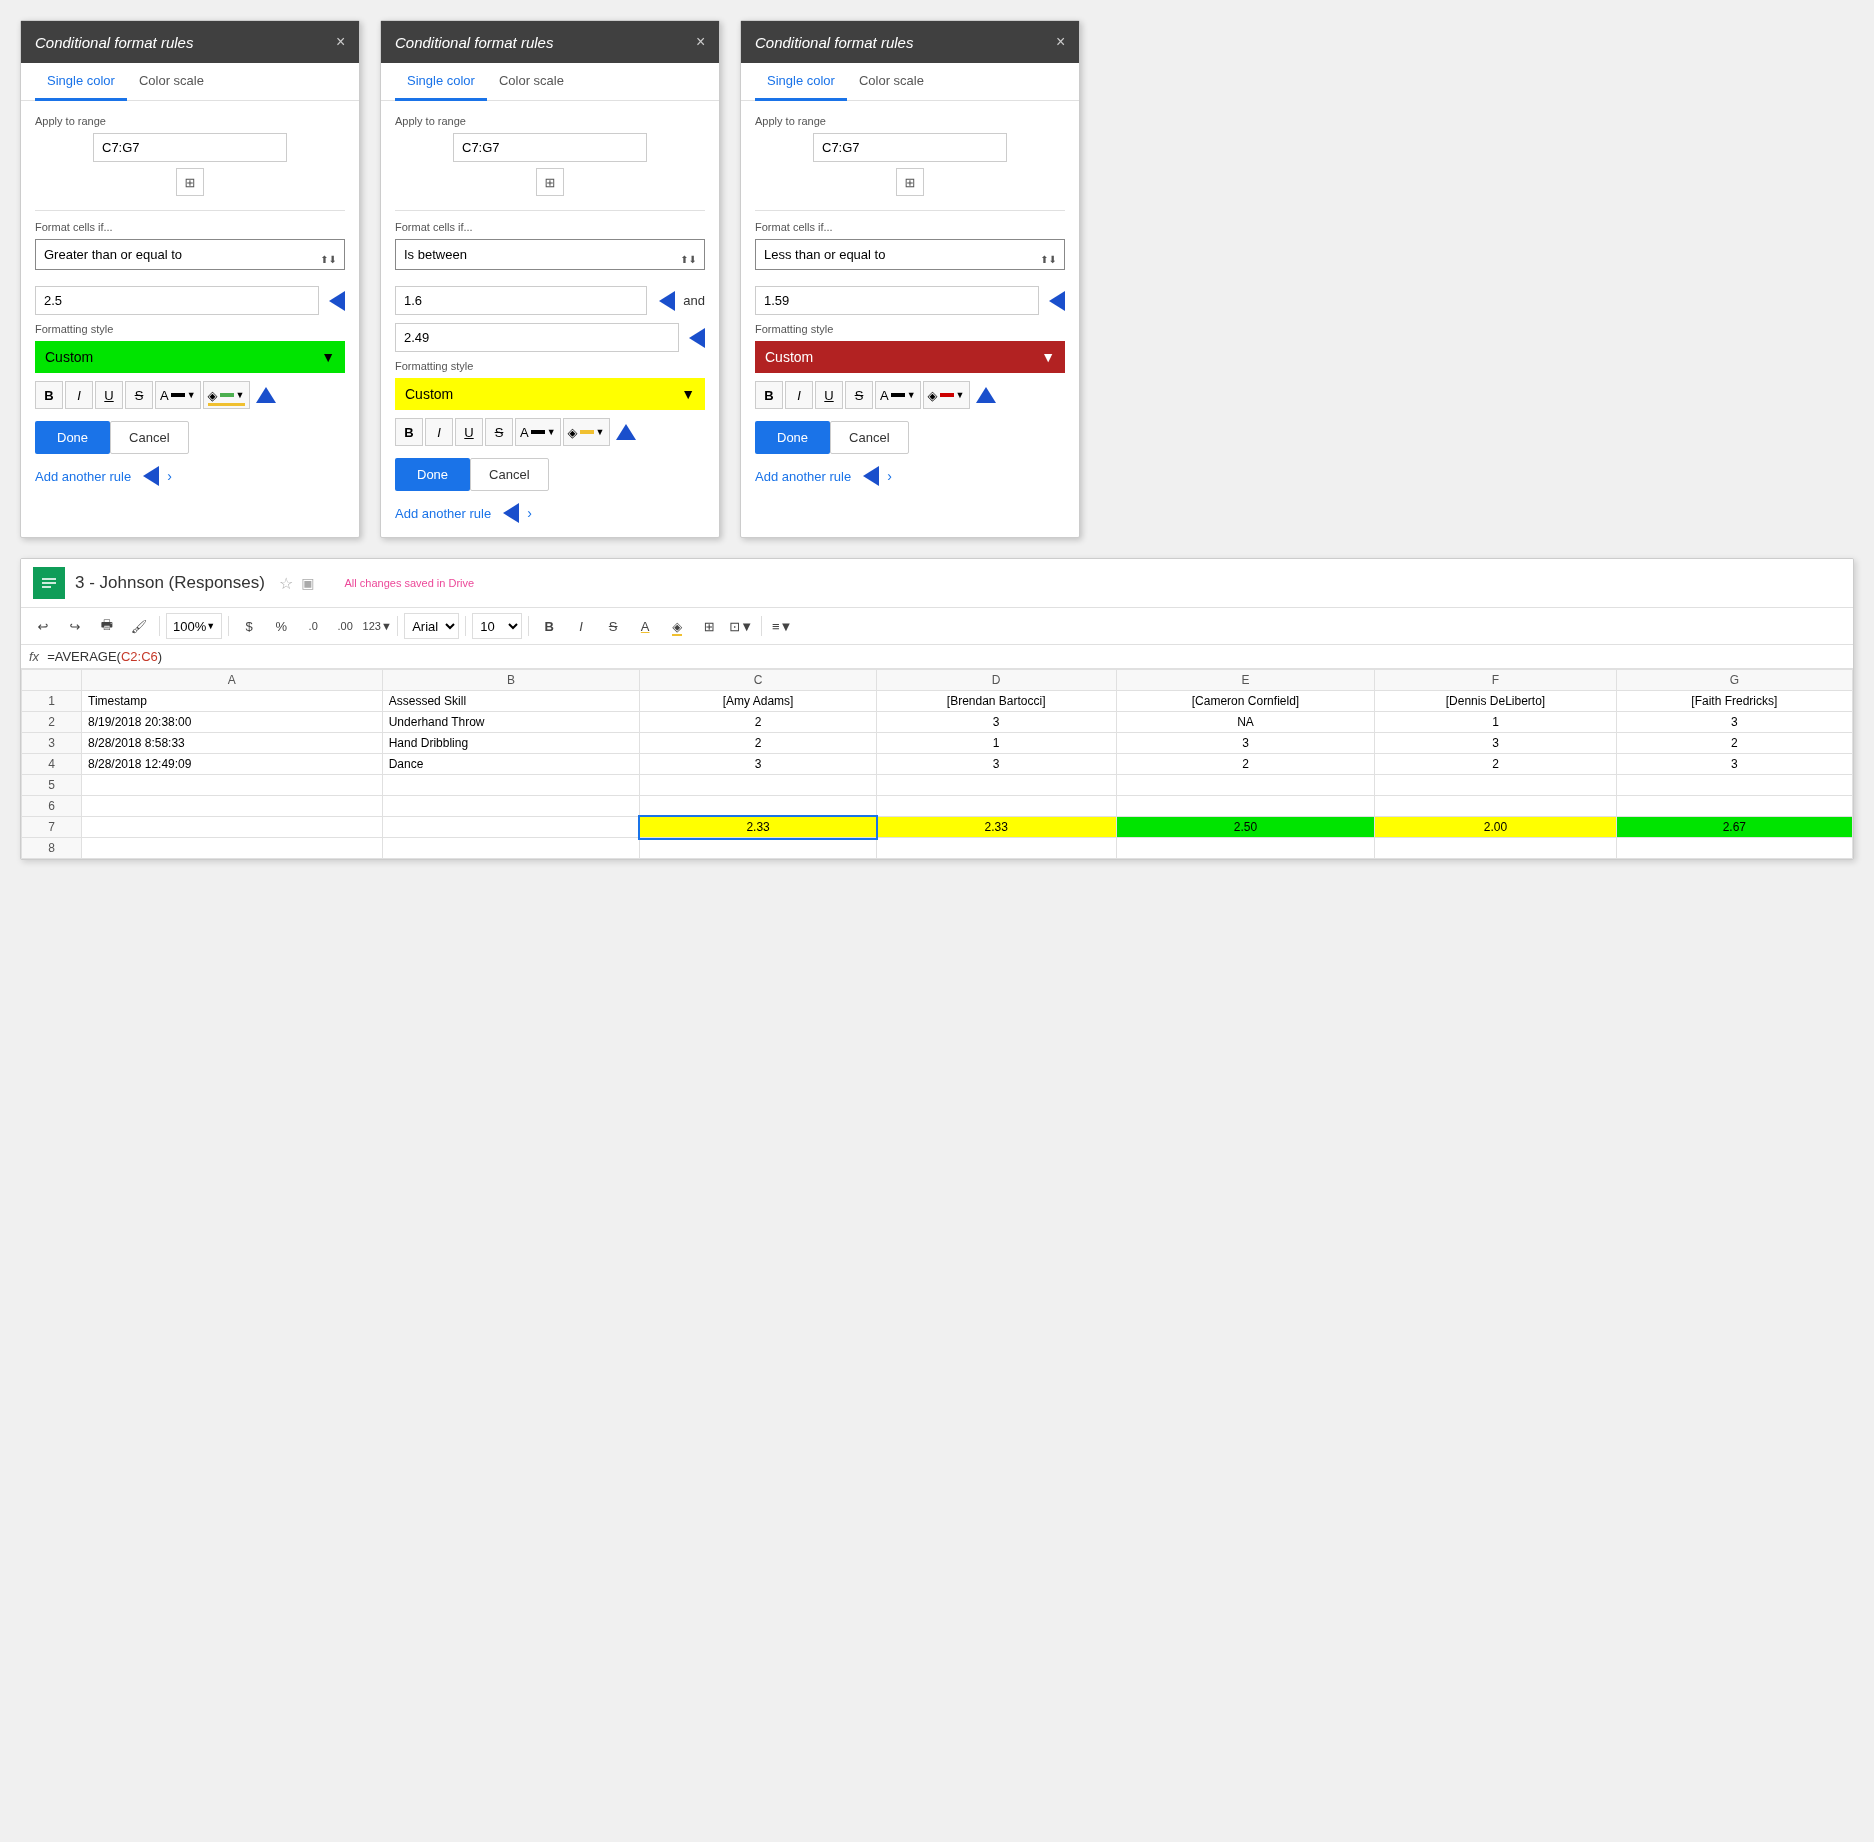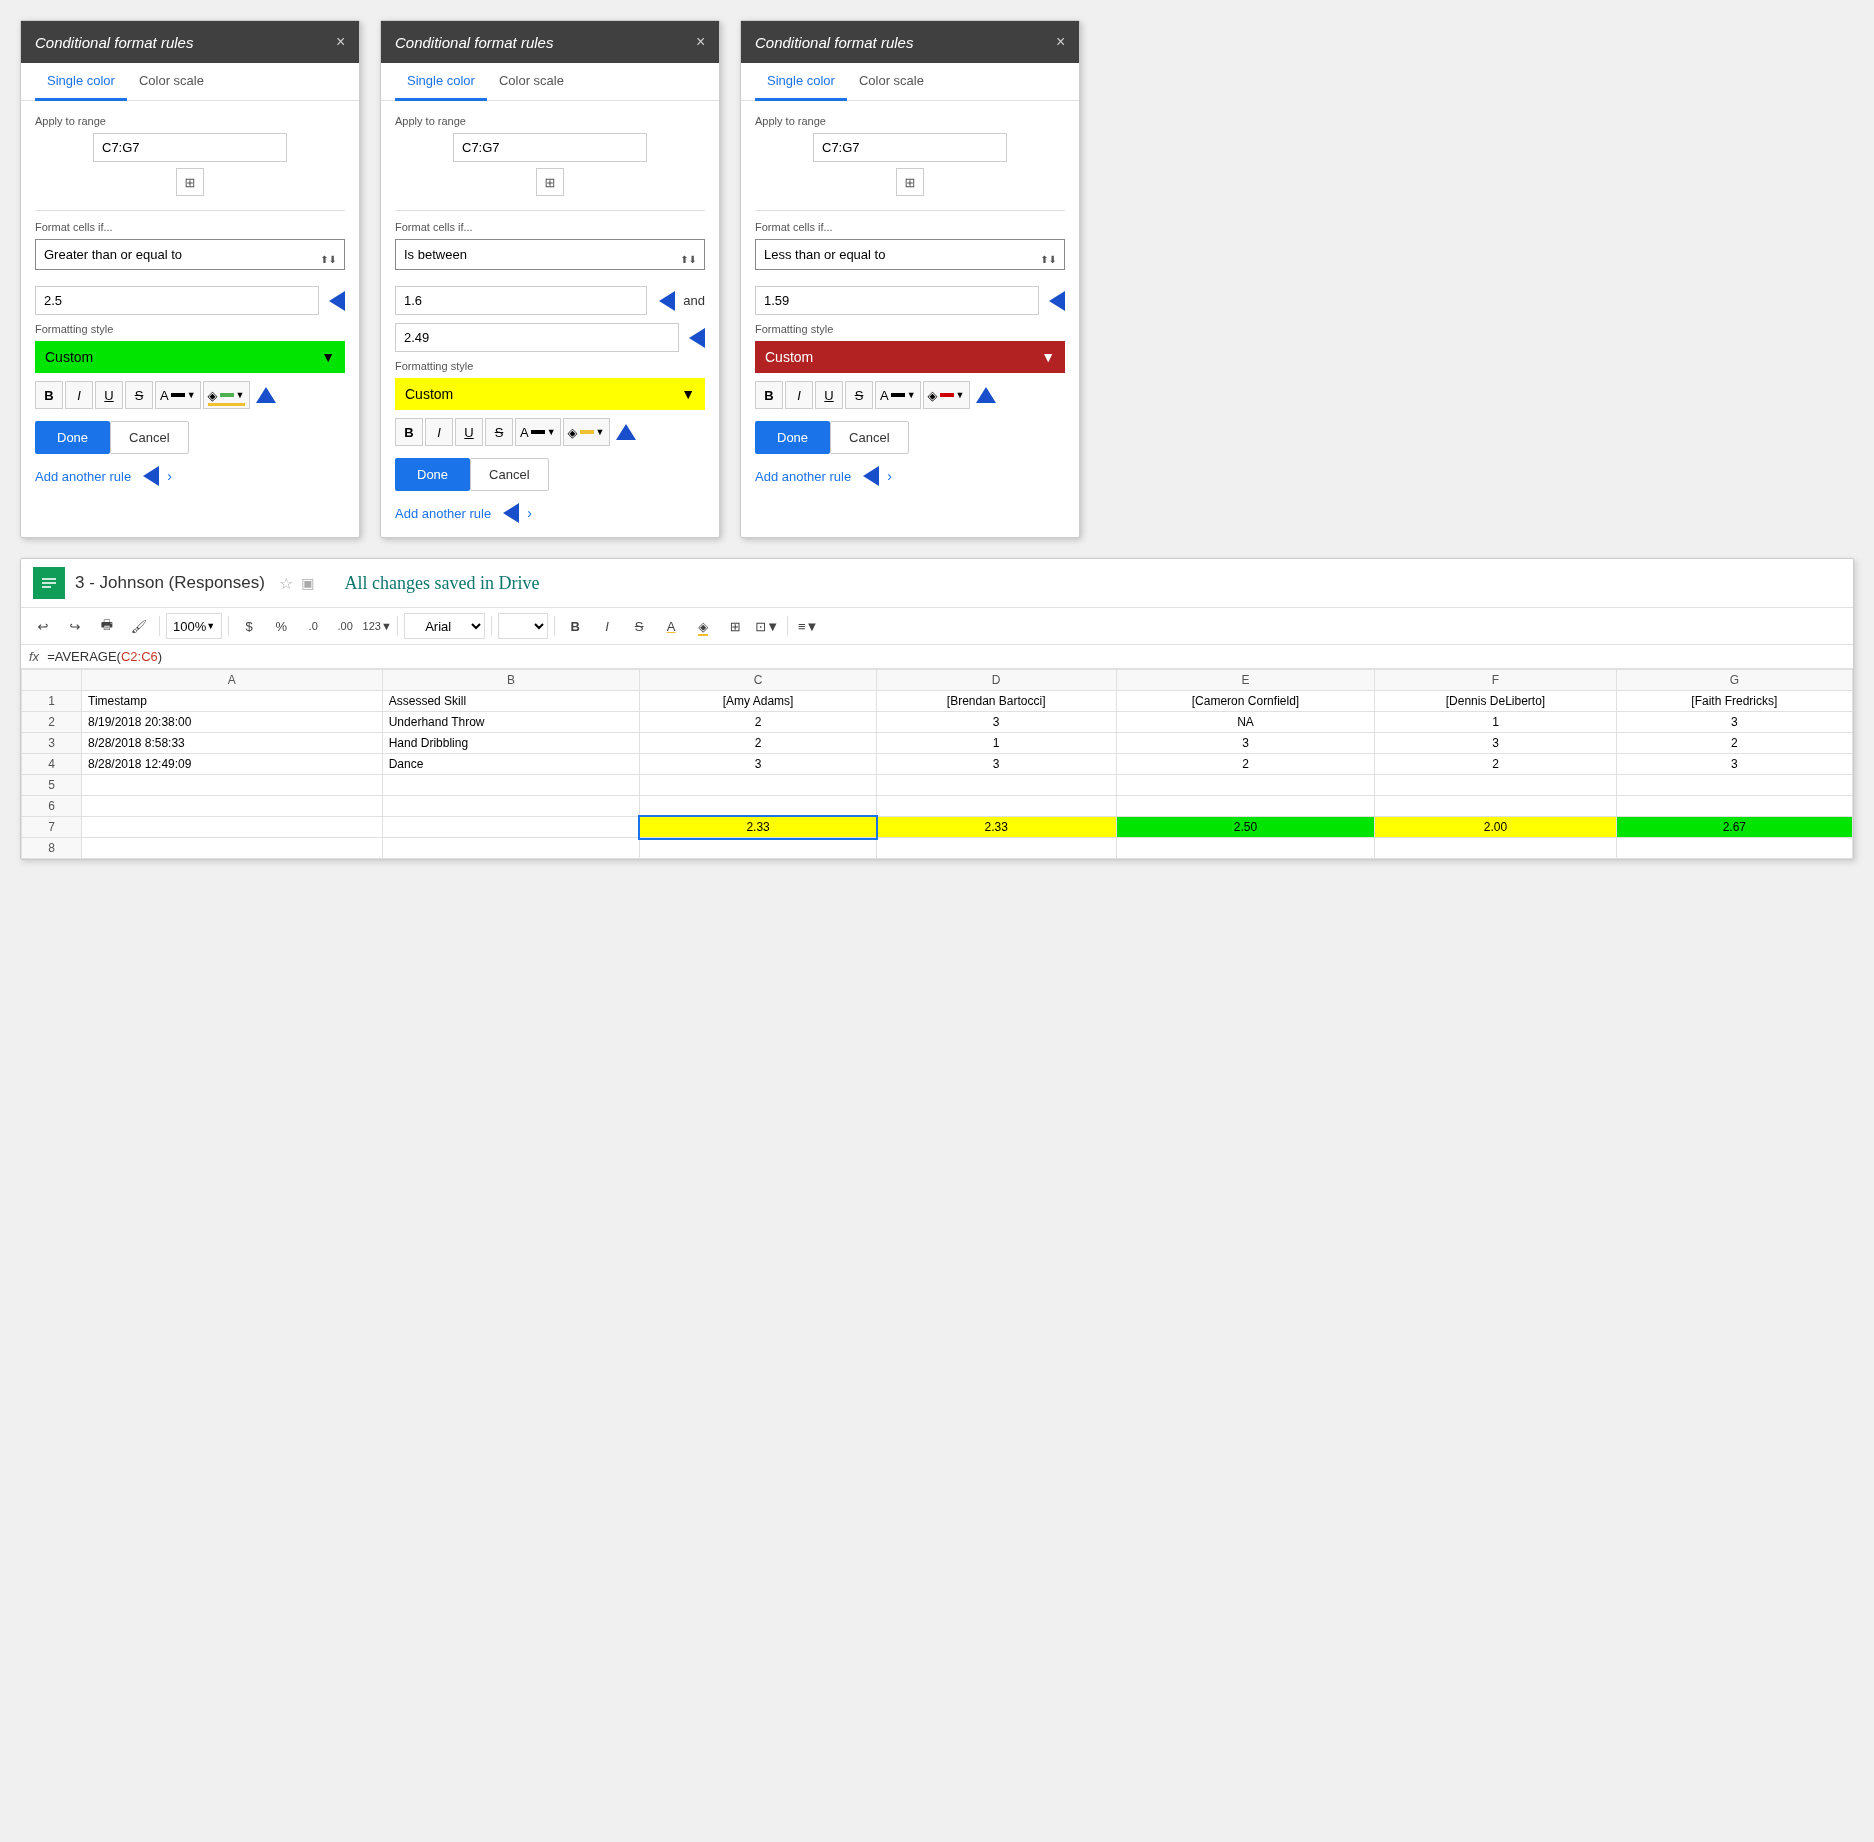--- a/index.html
+++ b/index.html
@@ -349,24 +349,23 @@
       display: flex;
       gap: 8px;
       align-items: center;
       margin-left: 4px;
     }
 
     .ss-star { color: #aaa; font-size: 16px; cursor: pointer; }
     .ss-folder { color: #aaa; font-size: 14px; cursor: pointer; }
 
     .ss-saved {
-      font-size: 18px;
-      color: #0f766e;
+      font-size: 11px;
+      color: #ec4899;
       margin-left: 20px;
-      font-family: Liberation Serif, serif;
     }
 
     .ss-menu-bar {
       display: flex;
       gap: 2px;
       padding: 2px 12px;
       border-bottom: 1px solid #e0e0e0;
     }
 
     .ss-menu-item {
@@ -403,21 +402,21 @@
       width: 1px;
       height: 20px;
       background: #ddd;
       margin: 0 2px;
     }
 
     .ss-tb-select {
       height: 26px;
       border: 1px solid #ddd;
       font-size: 13px;
-      padding: 0 16px;
+      padding: 0 3px;
       background: #fff;
       cursor: pointer;
     }
 
     .ss-tb-zoom {
       display: flex;
       align-items: center;
       border: 1px solid #ddd;
       height: 26px;
       padding: 0 6px;

